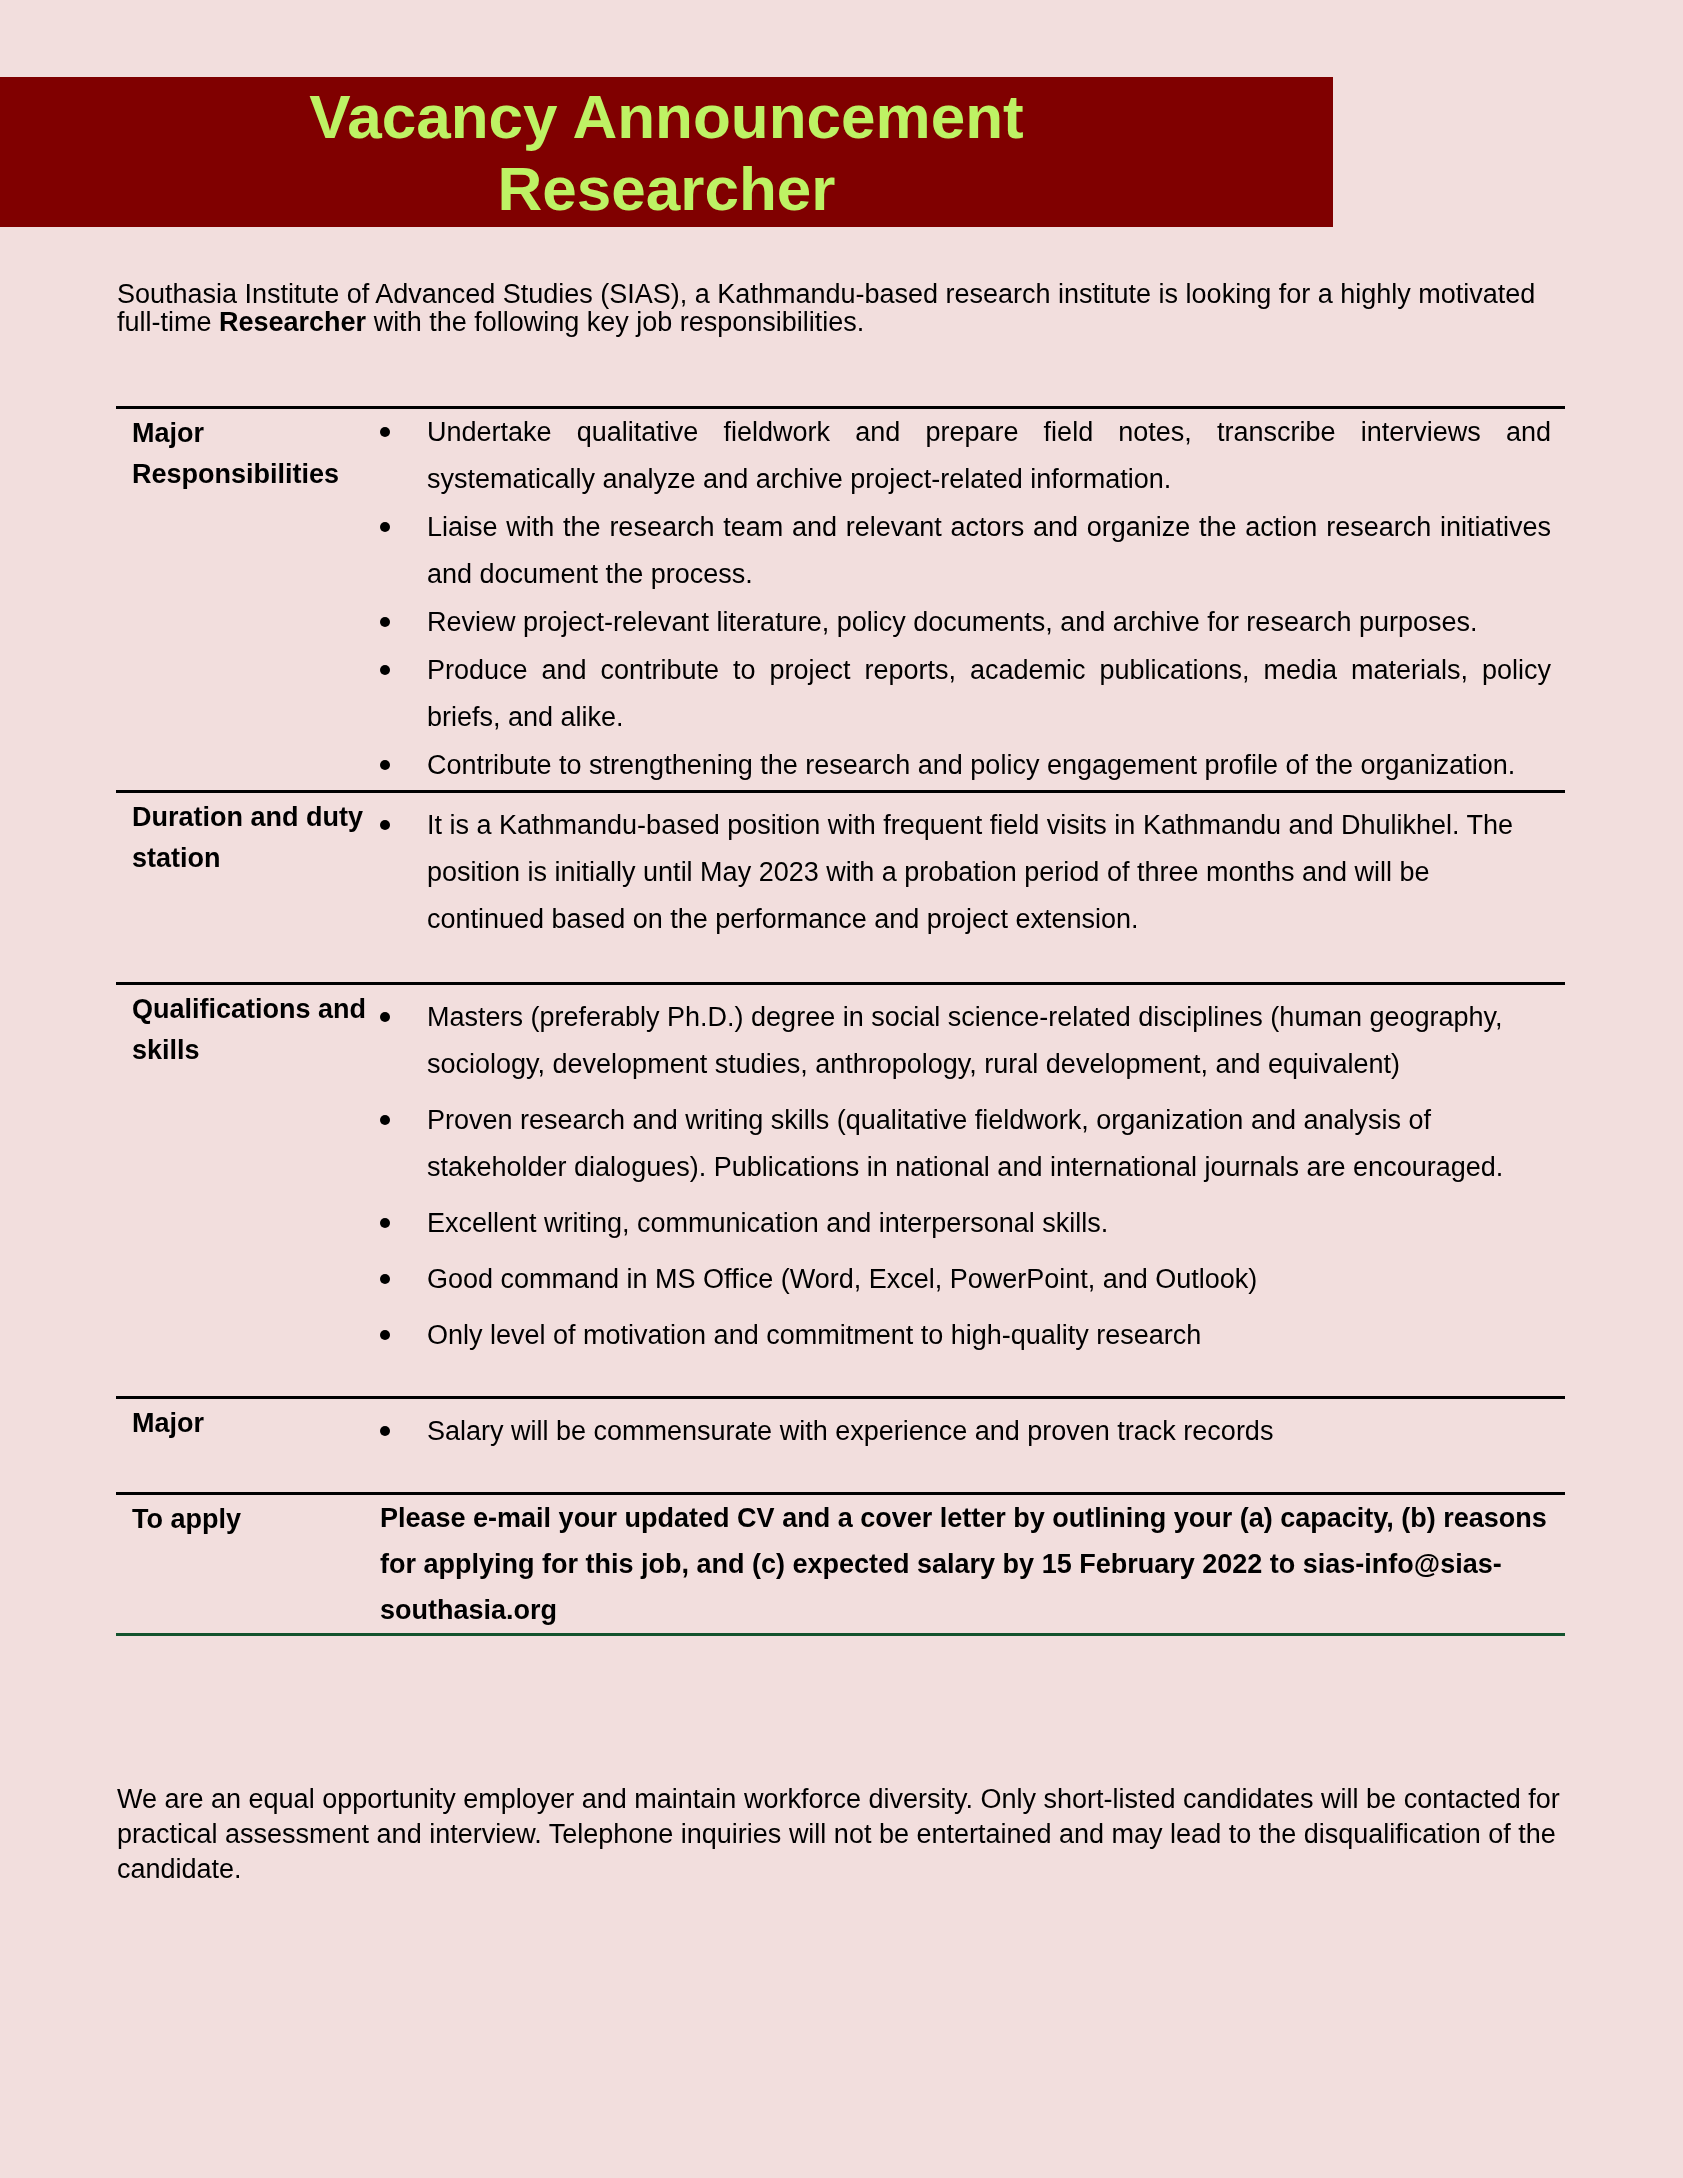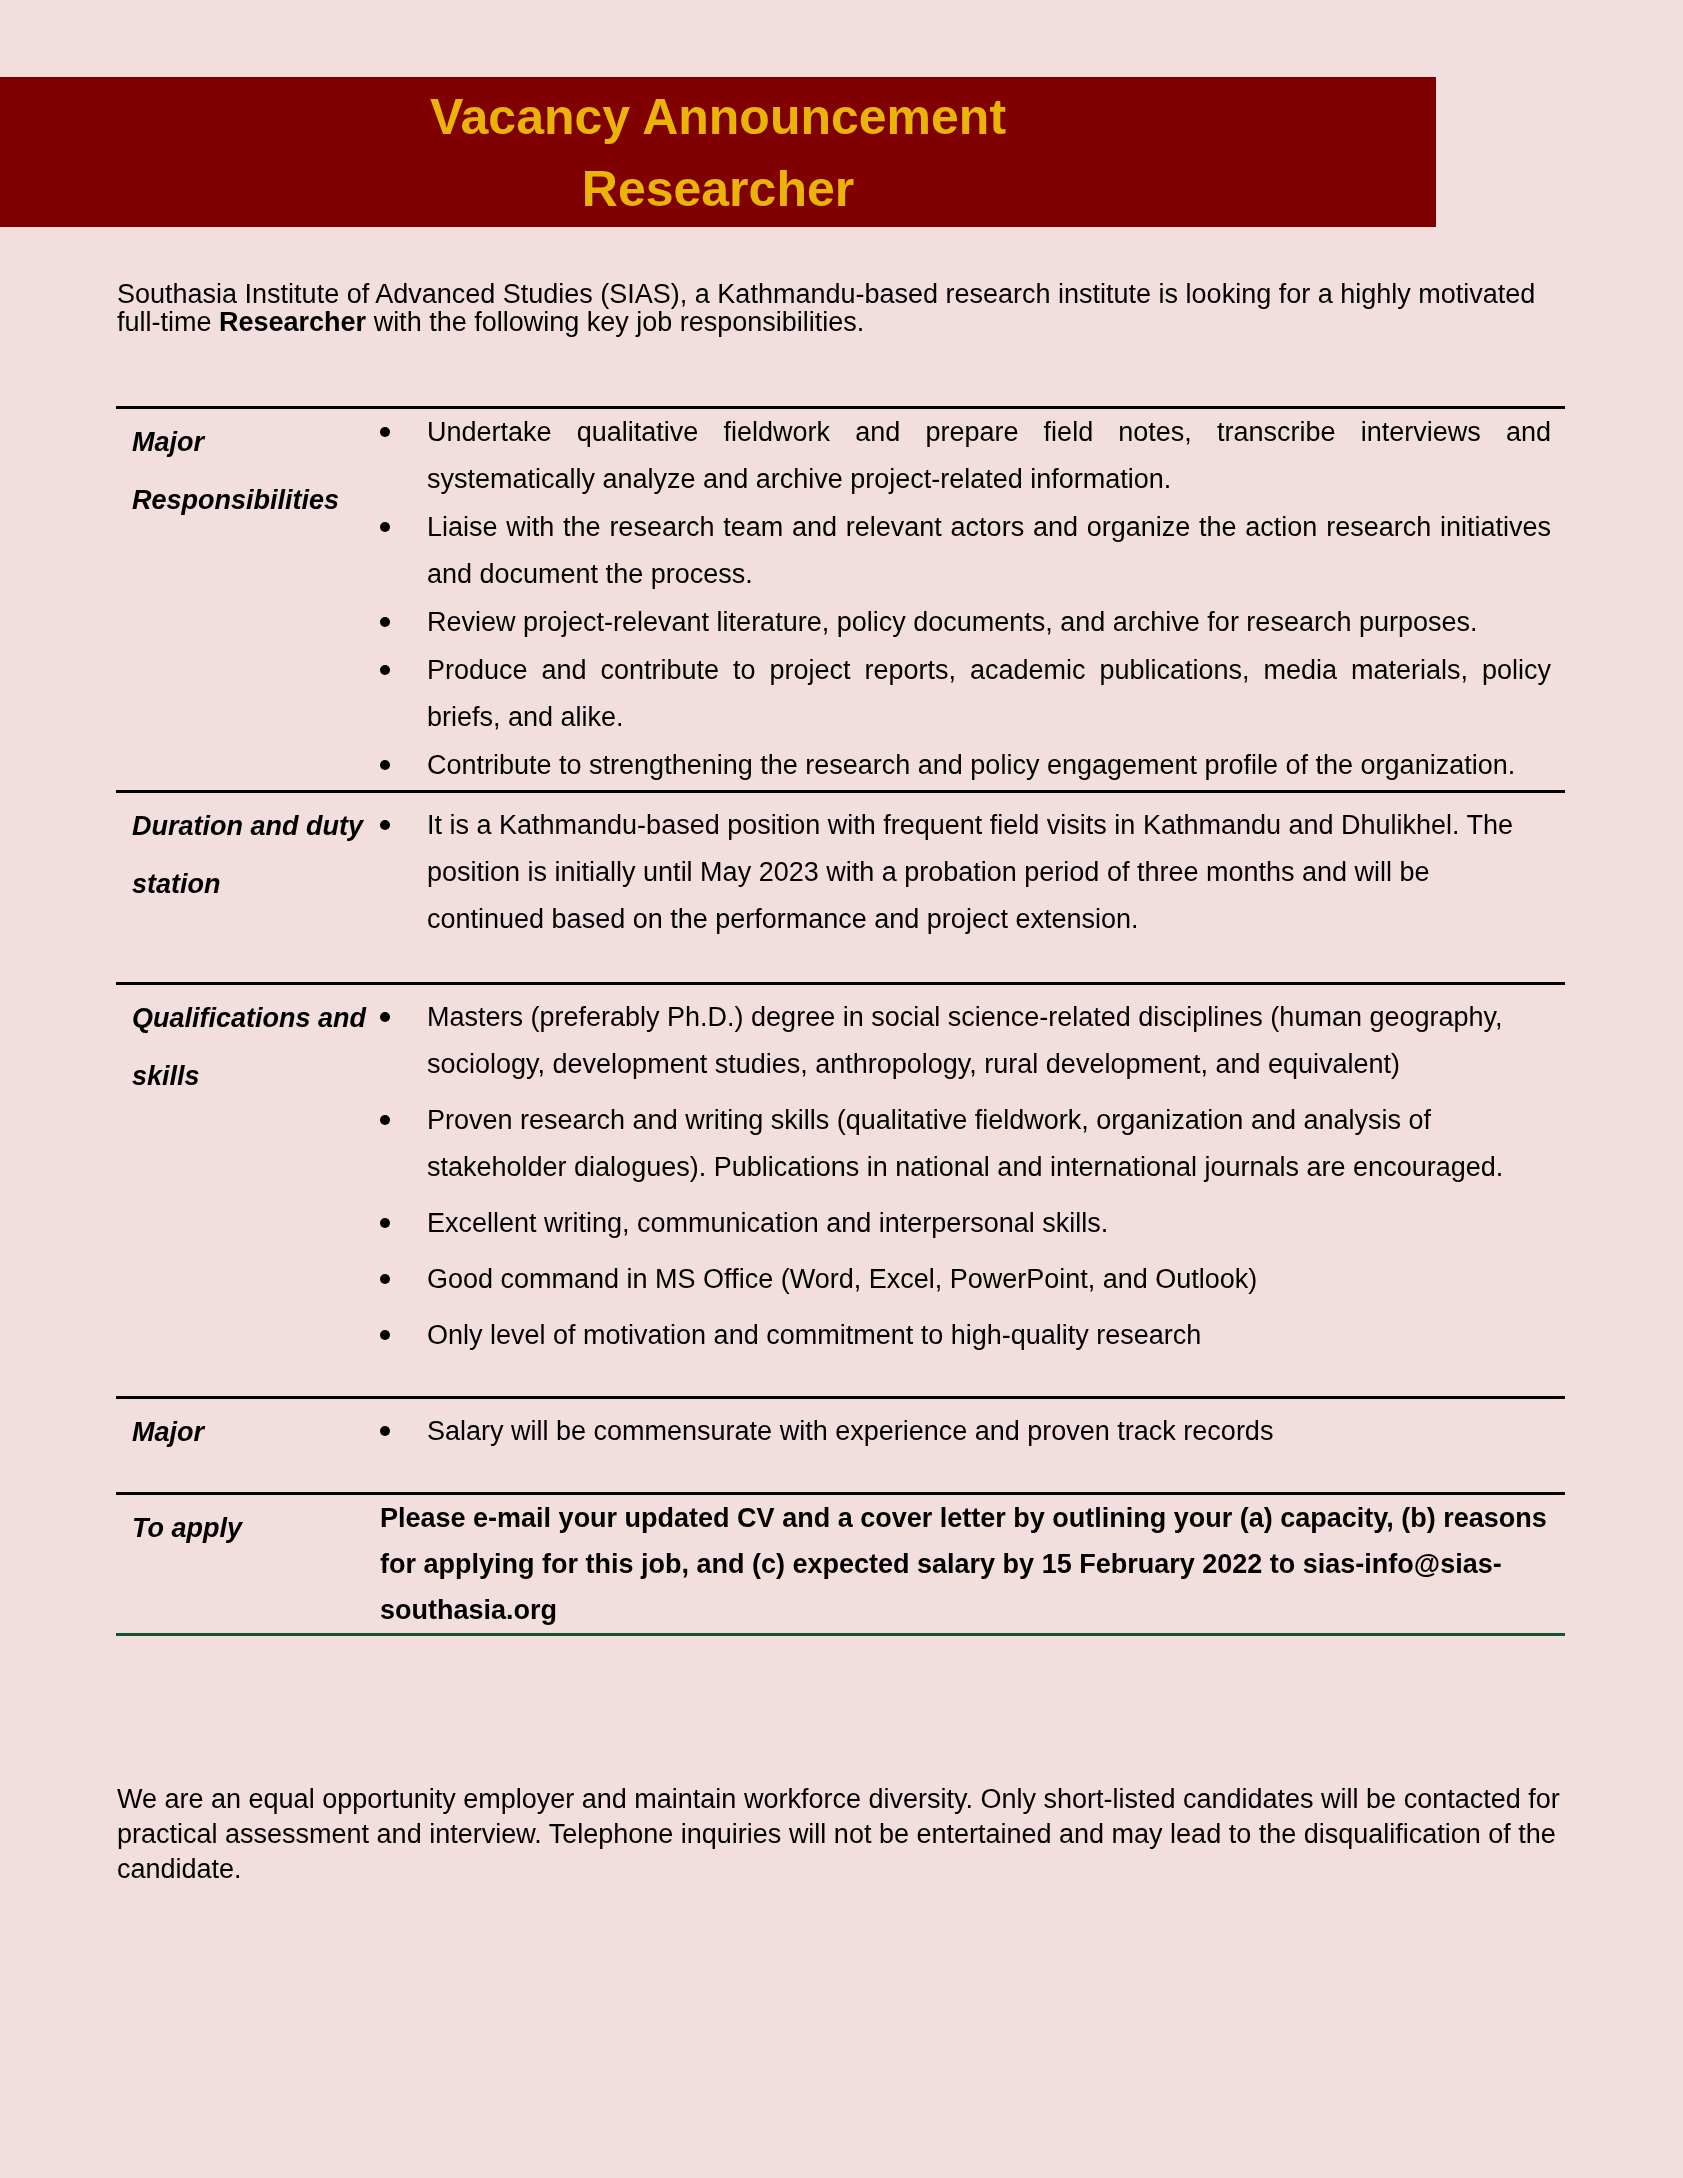--- a/index.html
+++ b/index.html
@@ -12,27 +12,27 @@
       background: #F2DEDD;
       font-family: "Liberation Sans", sans-serif;
       color: #000;
       position: relative;
       overflow: hidden;
     }
     .banner {
       position: absolute;
       left: 0;
       top: 77px;
-      width: 1436px;
+      width: 1333px;
       height: 150px;
       background: #800000;
-      color: #eab308;
+      color: #bef264;
       text-align: center;
       font-weight: bold;
-      font-size: 50px;
+      font-size: 62px;
       line-height: 72px;
       padding-top: 4px;
       box-sizing: border-box;
     }
     .banner div { letter-spacing: 0px; }
     .intro {
       position: absolute;
       left: 117px;
       top: 280px;
       width: 1455px;
@@ -52,23 +52,22 @@
     table.vac tr { border-top: 3px solid #000; }
     table.vac tr.last { border-bottom: 3px solid #14532d; }
     table.vac td {
       vertical-align: top;
       padding: 0;
     }
     td.label {
       width: 248px;
       padding-left: 16px !important;
       font-weight: bold;
-      line-height: 58px;
+      line-height: 41px;
       padding-top: 4px !important;
-      font-style: italic;
     }
     td.content { padding-right: 14px !important; }
     ul.bl {
       list-style: none;
       margin: 0;
       padding: 0;
     }
     ul.bl li {
       position: relative;
       padding-left: 47px;

